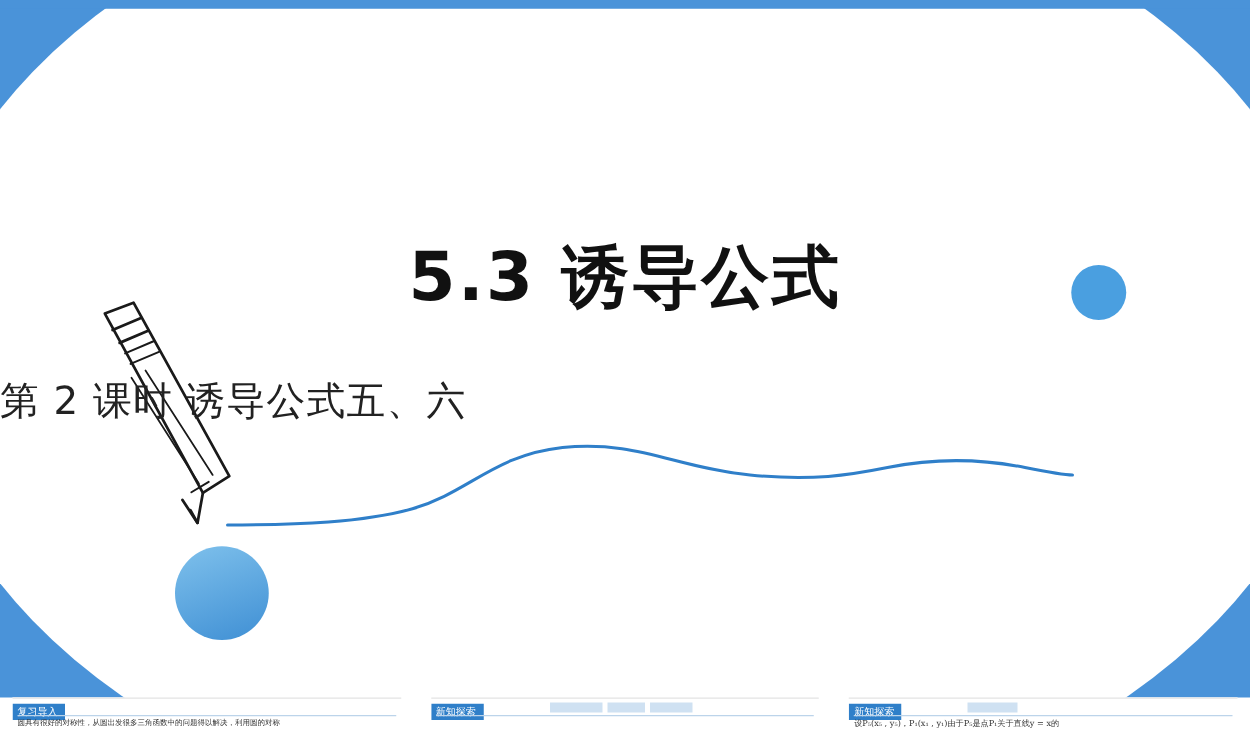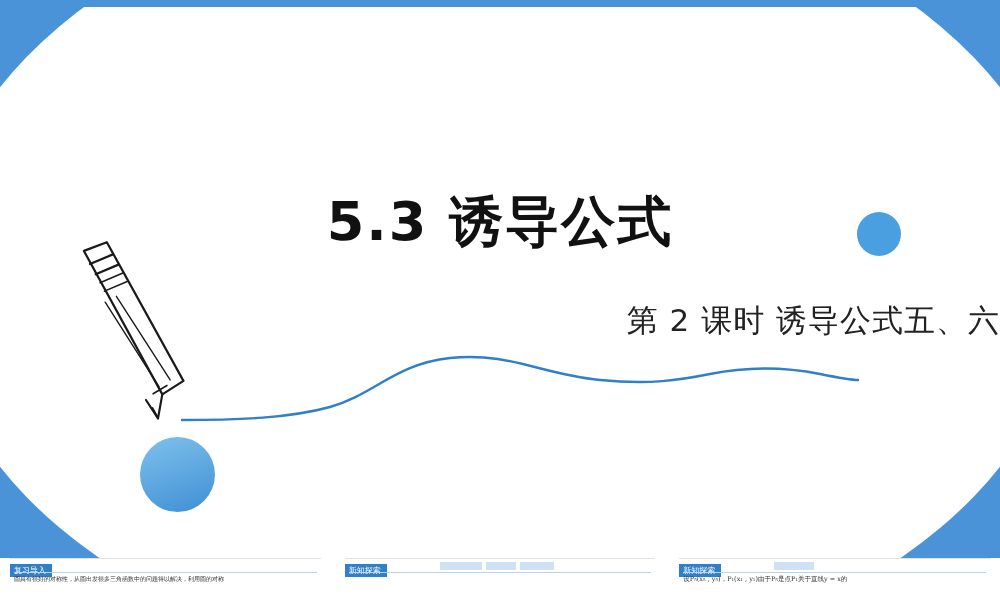--- a/index.html
+++ b/index.html
@@ -40,21 +40,21 @@
   }
   .main-title{
     font-family:"DejaVu Sans", sans-serif;
     font-weight:bold;
     font-size:54px;
     color:#111111;
     letter-spacing:2px;
     margin:0;
   }
   .sub-title{
-    position:absolute;left:0;top:300px;width:1000px;text-align:right;
+    position:absolute;left:0;top:300px;width:1000px;text-align:left;
     font-family:"DejaVu Sans", sans-serif;
     font-size:31px;
     color:#222222;
     letter-spacing:1px;
   }
 
   
   .dot-right{
     position:absolute;left:857px;top:212px;width:44px;height:44px;border-radius:50%;
     background:#4a9fe0;

